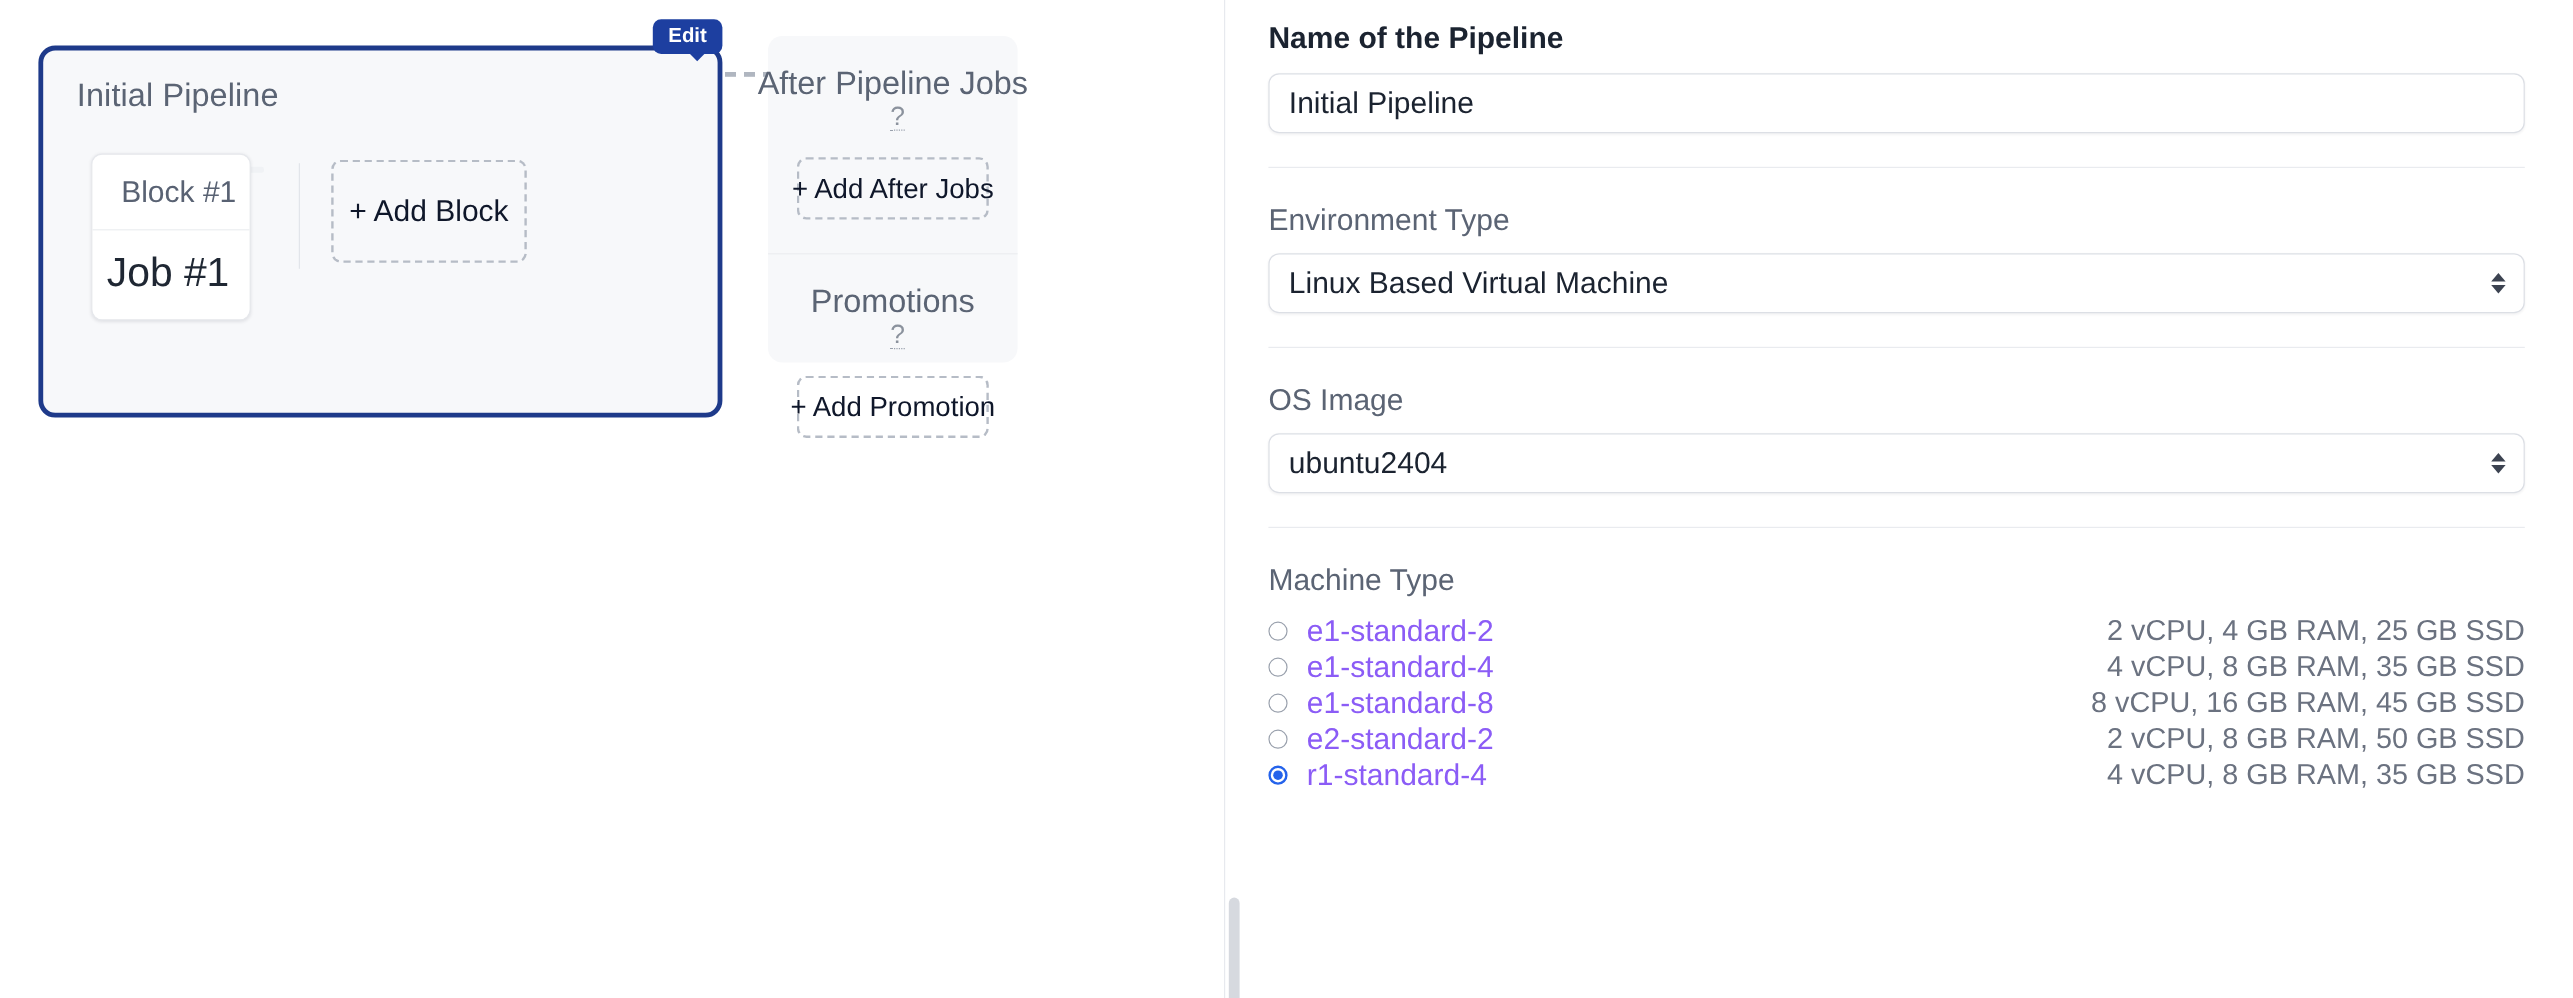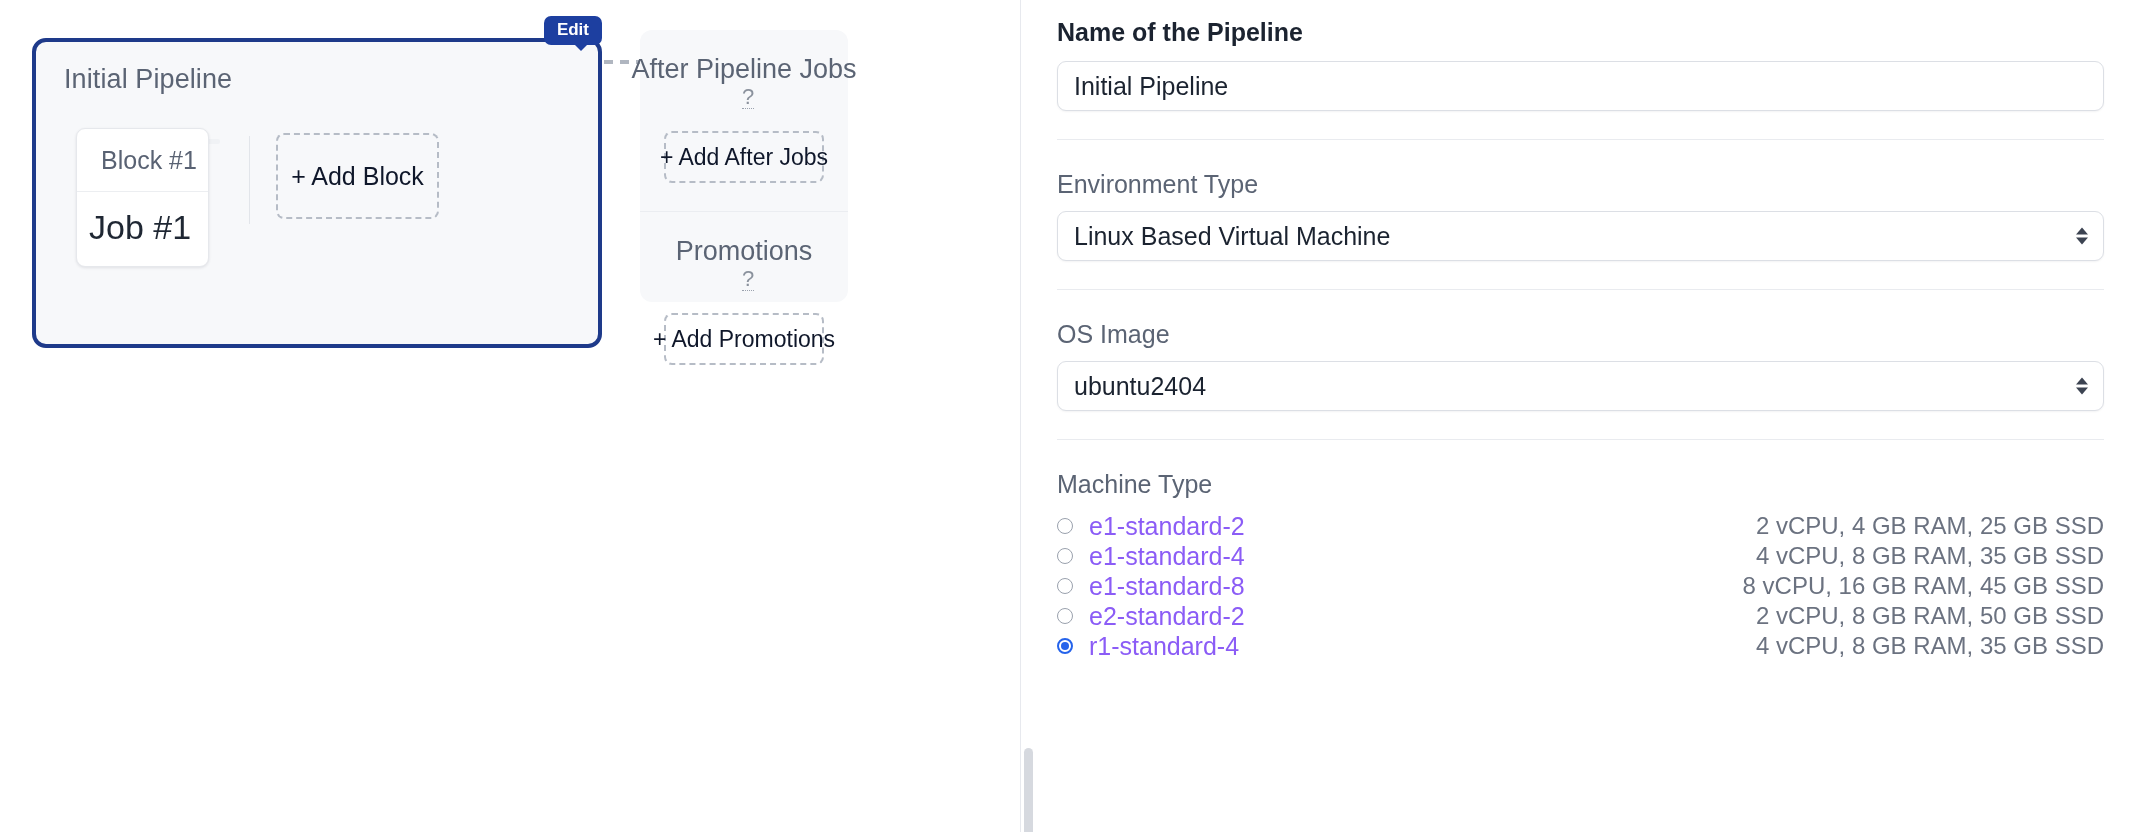--- a/index.html
+++ b/index.html
@@ -303,21 +303,21 @@
           <span class="help-icon">?</span>
         </div>
         <div class="add-dashed small add-after">+ Add After Jobs</div>
       </div>
 
       <div class="side-section">
         <div class="side-head">
           <span class="side-head-title">Promotions</span>
           <span class="help-icon">?</span>
         </div>
-        <div class="add-dashed small add-promo">+ Add Promotions</div>
+        <div class="add-dashed small add-promo">+ Add Promotion</div>
       </div>
 
     </div>
   </div>
 
   <div class="form-wrap">
     <div class="scroll-track"></div>
 
     <div class="form">
 

